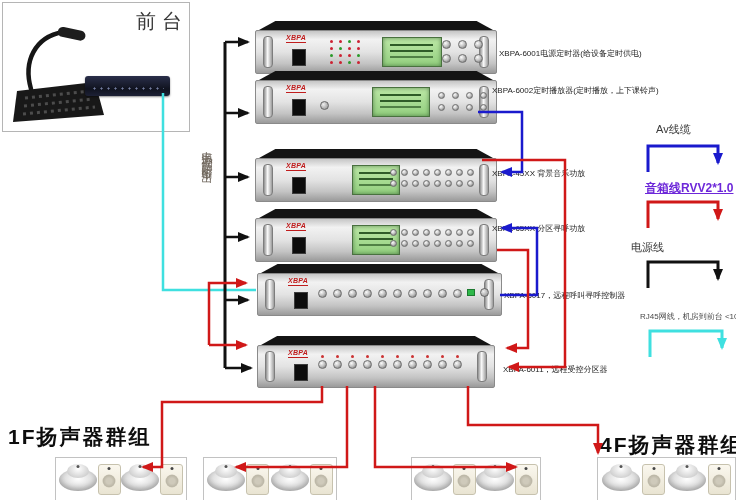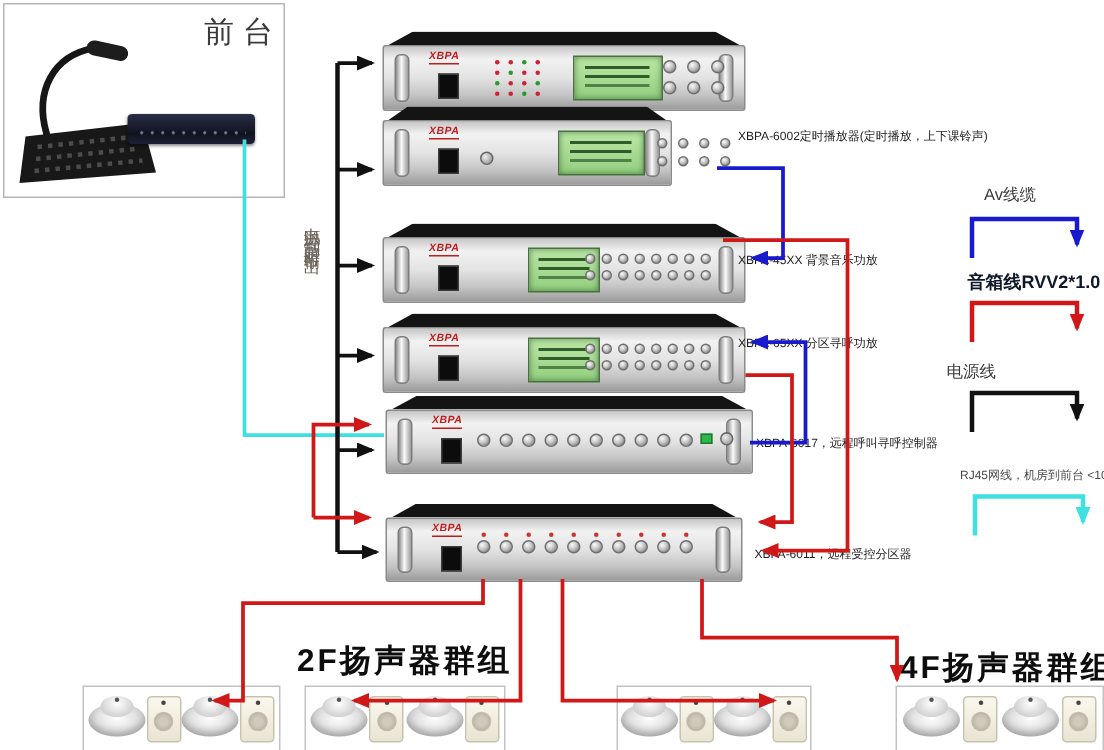--- a/index.html
+++ b/index.html
@@ -49,21 +49,21 @@
   .kcol{display:flex;flex-direction:column;align-items:center;gap:2px;}
   .kcol .led{background:#c33;}
   .mini-dot{position:absolute;width:7px;height:7px;border-radius:50%;border:1px solid #666;
         background:radial-gradient(circle at 35% 35%,#eee,#888);}
   .grn{position:absolute;right:26px;top:15px;width:6px;height:5px;background:#2fb84a;border:1px solid #1d7a30;}
   .ulabel{position:absolute;font-size:8px;color:#1d1d1d;white-space:nowrap;z-index:20;}
 
   
   .lg{position:absolute;white-space:nowrap;text-align:center;}
   .lg-av{left:656px;top:122px;font-size:11px;color:#3a3a3a;}
-  .lg-spk{left:645px;top:180px;font-size:12px;font-weight:bold;color:#0f172a;}
+  .lg-spk{left:645px;top:180px;font-size:12px;font-weight:bold;color:#6d28d9;text-decoration:underline;}
   .lg-pw{left:631px;top:240px;font-size:11px;color:#3a3a3a;}
   .lg-rj{left:640px;top:311px;font-size:8px;color:#4a4a4a;}
 
   
   .floor-label{position:absolute;font-size:21px;font-weight:bold;color:#0d0d0d;letter-spacing:2px;white-space:nowrap;}
   .group-box{position:absolute;top:457px;height:45px;border:1px solid #c2c2c2;background:#fff;box-sizing:border-box;
         display:flex;align-items:center;justify-content:space-evenly;padding:0 2px;}
   .spk-ceiling{width:38px;height:22px;border-radius:50%;position:relative;flex:none;
         background:radial-gradient(ellipse at 50% 45%,#fff 0%,#e3e3e3 45%,#bdbdbd 85%,#a8a8a8);
         box-shadow:inset 0 -3px 5px rgba(0,0,0,.18);}
@@ -130,23 +130,24 @@
       <div class="lcd" style="left:126px;width:58px;"></div>
       <div class="btns g32" style="left:186px;top:9px;">
           <div class="knob"></div>
           <div class="knob"></div>
           <div class="knob"></div>
           <div class="knob"></div>
           <div class="knob"></div>
           <div class="knob"></div>
         </div>
     </div>
-  </div>
-
-  <div class="unit" style="left:255px;top:71px;width:193px;">
+    <div class="ulabel" style="left:244px;top:27px;">XBPA-6001电源定时器(给设备定时供电)</div>
+  </div>
+
+  <div class="unit" style="left:255px;top:71px;width:242px;">
     <div class="slab"></div>
     <div class="panel">
       <div class="handle hl"></div>
       <div class="handle hr"></div>
       <div class="brand">XBPA</div>
       <div class="power"></div>
       <div class="mini-dot" style="left:64px;top:20px;"></div>
       <div class="lcd" style="left:116px;width:56px;"></div>
       <div class="btns g42 small" style="left:182px;top:11px;">
           <div class="knob"></div>
@@ -298,21 +299,21 @@
         </div>
     </div>
     <div class="ulabel" style="left:246px;top:28px;">XBPA-6011，远程受控分区器</div>
   </div>
 
   <div class="lg lg-av">Av线缆</div>
   <div class="lg lg-spk">音箱线RVV2*1.0</div>
   <div class="lg lg-pw">电源线</div>
   <div class="lg lg-rj">RJ45网线，机房到前台 &lt;100M</div>
 
-  <div class="floor-label" style="left:198px;top:426px;">2F扬声器群组</div>
+  <div class="floor-label" style="left:8px;top:423px;">1F扬声器群组</div>
   <div class="floor-label" style="left:600px;top:431px;">4F扬声器群组</div>
 
   <div class="group-box" style="left:55px;width:132px;">
       <span class="spk-ceiling"></span>
       <span class="spk-wall"></span>
       <span class="spk-ceiling"></span>
       <span class="spk-wall"></span>
     </div>
   <div class="group-box" style="left:203px;width:134px;">
       <span class="spk-ceiling"></span>

